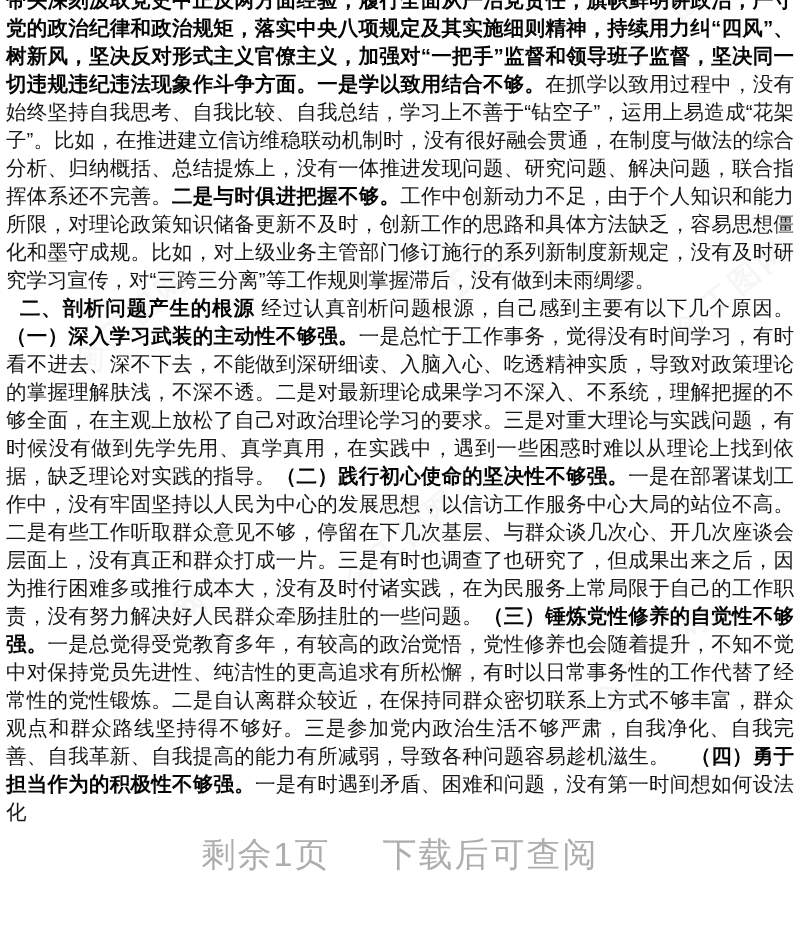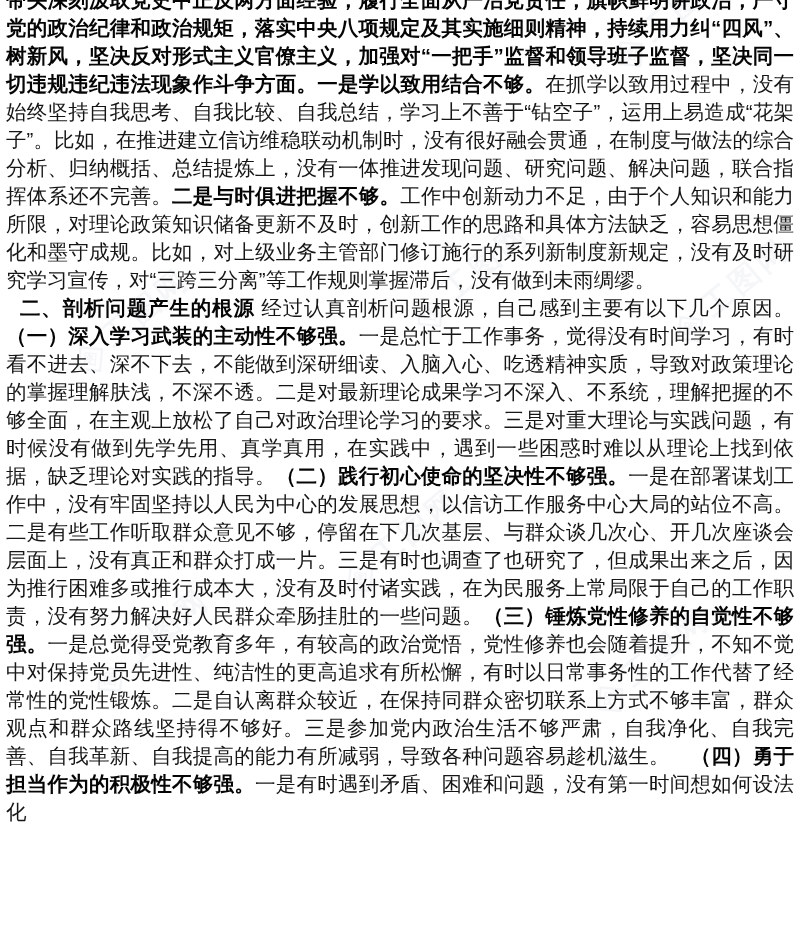--- a/index.html
+++ b/index.html
@@ -91,14 +91,17 @@
   <div class="watermark" style="left:660px; top:270px;"><span class="wm-diamond">图</span><span>工图网</span></div>
   <div class="watermark" style="left:330px; top:520px;"><span class="wm-diamond">图</span><span>工图网</span></div>
   <div class="watermark" style="left:80px;  top:620px;"><span class="wm-diamond">图</span><span>工图网</span></div>
   <div class="watermark" style="left:580px; top:640px;"><span class="wm-diamond">图</span><span>工图网</span></div>
 
   <div class="doc-text">
     <p><span class="b">带头深刻汲取党史中正反两方面经验，履行全面从严治党责任，旗帜鲜明讲政治，严守党的政治纪律和政治规矩，落实中央八项规定及其实施细则精神，持续用力纠“四风”、树新风，坚决反对形式主义官僚主义，加强对“一把手”监督和领导班子监督，坚决同一切违规违纪违法现象作斗争方面。</span><span class="b">一是学以致用结合不够。</span><span>在抓学以致用过程中，没有始终坚持自我思考、自我比较、自我总结，学习上不善于“钻空子”，运用上易造成“花架子”。比如，在推进建立信访维稳联动机制时，没有很好融会贯通，在制度与做法的综合分析、归纳概括、总结提炼上，没有一体推进发现问题、研究问题、解决问题，联合指挥体系还不完善。</span><span class="b">二是与时俱进把握不够。</span><span>工作中创新动力不足，由于个人知识和能力所限，对理论政策知识储备更新不及时，创新工作的思路和具体方法缺乏，容易思想僵化和墨守成规。比如，对上级业务主管部门修订施行的系列新制度新规定，没有及时研究学习宣传，对“三跨三分离”等工作规则掌握滞后，没有做到未雨绸缪。</span></p>
     <p class="indented"><span class="b">二、剖析问题产生的根源</span><span> 经过认真剖析问题根源，自己感到主要有以下几个原因。　</span><span class="b">（一）深入学习武装的主动性不够强。</span><span>一是总忙于工作事务，觉得没有时间学习，有时看不进去、深不下去，不能做到深研细读、入脑入心、吃透精神实质，导致对政策理论的掌握理解肤浅，不深不透。二是对最新理论成果学习不深入、不系统，理解把握的不够全面，在主观上放松了自己对政治理论学习的要求。三是对重大理论与实践问题，有时候没有做到先学先用、真学真用，在实践中，遇到一些困惑时难以从理论上找到依据，缺乏理论对实践的指导。</span><span class="b">（二）践行初心使命的坚决性不够强。</span><span>一是在部署谋划工作中，没有牢固坚持以人民为中心的发展思想，以信访工作服务中心大局的站位不高。二是有些工作听取群众意见不够，停留在下几次基层、与群众谈几次心、开几次座谈会层面上，没有真正和群众打成一片。三是有时也调查了也研究了，但成果出来之后，因为推行困难多或推行成本大，没有及时付诸实践，在为民服务上常局限于自己的工作职责，没有努力解决好人民群众牵肠挂肚的一些问题。</span><span class="b">（三）锤炼党性修养的自觉性不够强。</span><span>一是总觉得受党教育多年，有较高的政治觉悟，党性修养也会随着提升，不知不觉中对保持党员先进性、纯洁性的更高追求有所松懈，有时以日常事务性的工作代替了经常性的党性锻炼。二是自认离群众较近，在保持同群众密切联系上方式不够丰富，群众观点和群众路线坚持得不够好。三是参加党内政治生活不够严肃，自我净化、自我完善、自我革新、自我提高的能力有所减弱，导致各种问题容易趁机滋生。　</span><span class="b">（四）勇于担当作为的积极性不够强。</span><span>一是有时遇到矛盾、困难和问题，没有第一时间想如何设法化</span></p>
   </div>
 
+  <div class="footer-notice">
+    <span>剩余1页</span><span class="gap"></span><span>下载后可查阅</span>
+  </div>
 
 </div>
 
 </body></html>

